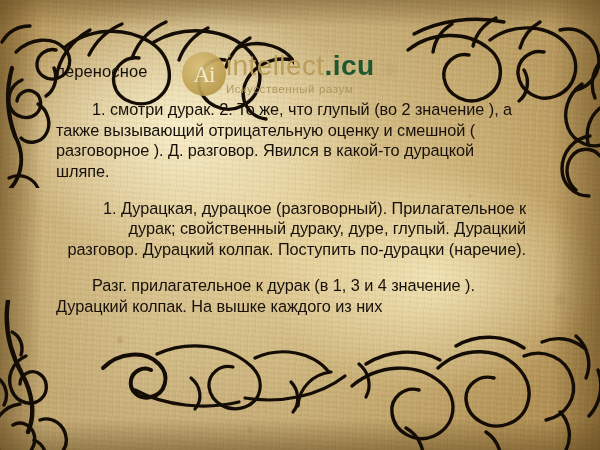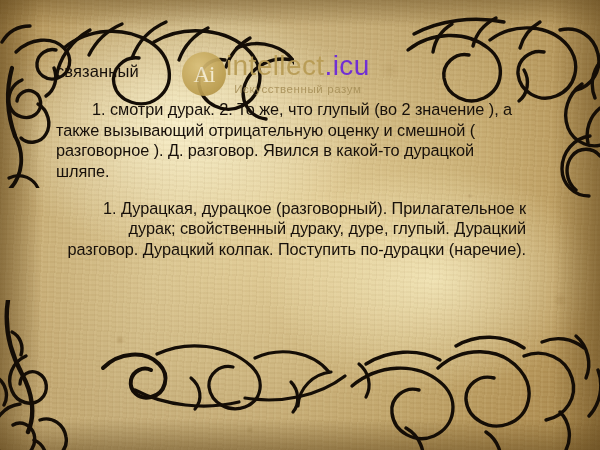--- a/index.html
+++ b/index.html
@@ -66,23 +66,23 @@
     opacity:.92;
   }
   #wm-badge span{
     font-size:23px;color:#f5ecd0;font-family:"Liberation Serif",serif;
     letter-spacing:-1px;line-height:1;
   }
   #wm-text{display:flex;flex-direction:column;line-height:1;}
   #wm-title{
     font-size:28px;color:#b89c55;letter-spacing:.4px;opacity:.95;
   }
-  #wm-title b{color:#6d28d9;font-weight:normal;}
+  #wm-title b{color:#14532d;font-weight:bold;}
   #wm-sub{
-    font-size:11.5px;color:#a79059;letter-spacing:.6px;margin-top:4px;opacity:.9;text-align:center;
+    font-size:11.5px;color:#a79059;letter-spacing:.6px;margin-top:4px;opacity:.9;
   }
   
   #content{
     position:absolute;left:56px;top:62px;width:510px;
     color:#17100a;
   }
   #headword{
     font-size:16.5px;line-height:1.1;margin-bottom:19px;
     letter-spacing:.1px;
   }
@@ -193,18 +193,19 @@
     <div id="wm-badge">
       <span>Ai</span>
     </div>
     <div id="wm-text">
       <div id="wm-title"><span>intellect</span><b>.icu</b></div>
       <div id="wm-sub">Искусственный  разум</div>
     </div>
   </div>
 
   <div id="content">
-    <div id="headword">связанный</div>
+    <div id="headword">переносное</div>
     <p class="para ind" id="p2">1.   смотри  дурак. 2. То же, что глупый (во 2 значение ), а также вызывающий отрицательную оценку и смешной ( разговорное ). Д. разговор. Явился в какой-то дурацкой шляпе.</p>
     <p class="para ind" id="p3">1. Дурацкая, дурацкое (разговорный). Прилагательное к дурак; свойственный дураку, дуре, глупый. Дурацкий разговор. Дурацкий колпак. Поступить по-дурацки (наречие).</p>
+    <p class="para ind" id="p4">Разг. прилагательное к дурак (в 1, 3 и 4 значение ). Дурацкий колпак.   На вышке каждого из них</p>
   </div>
 
 </div>
 
 </body></html>

